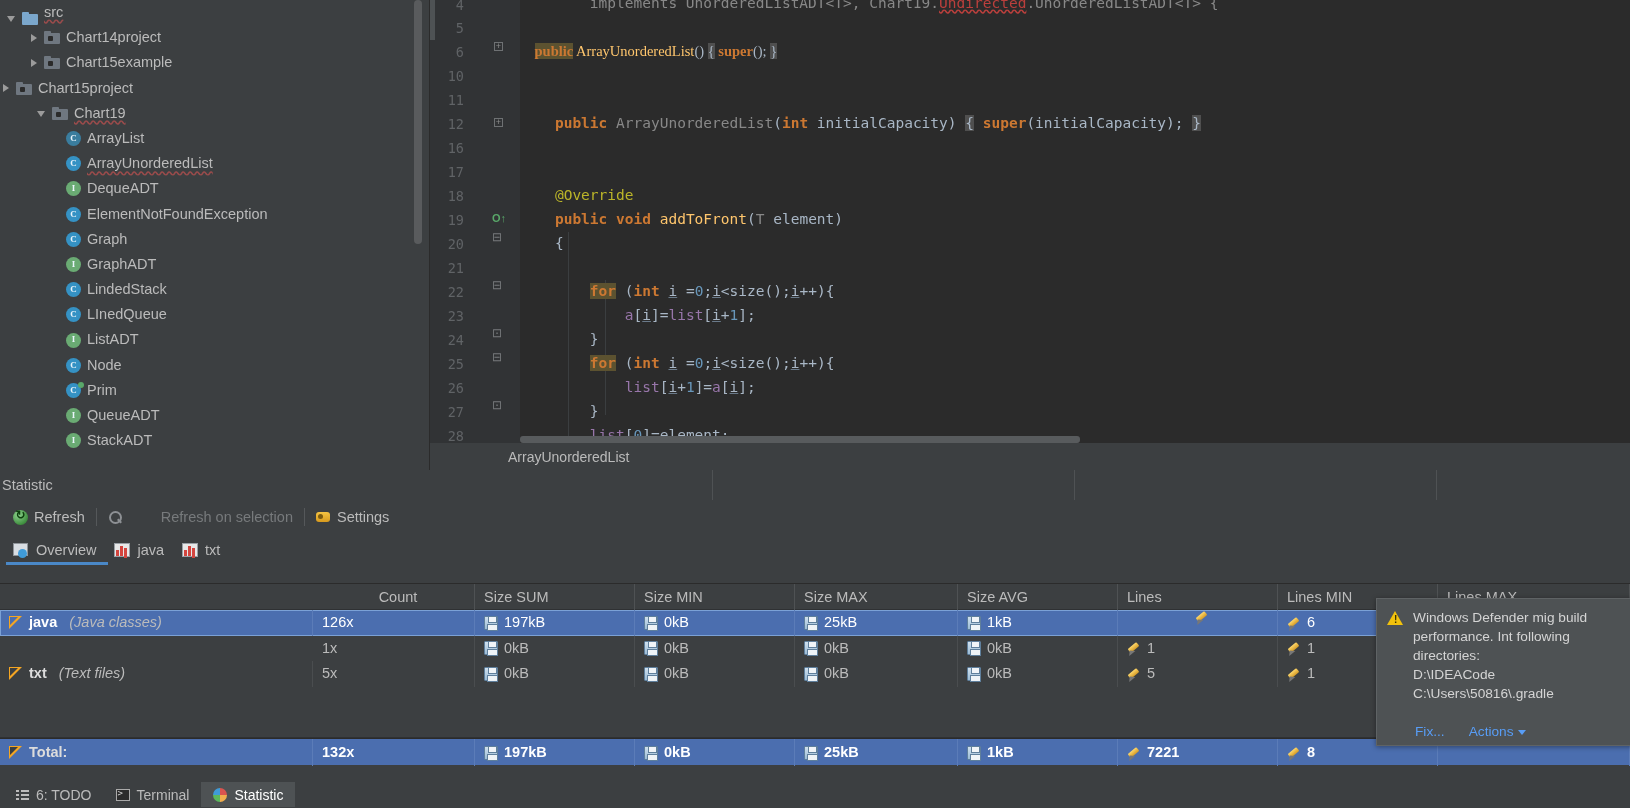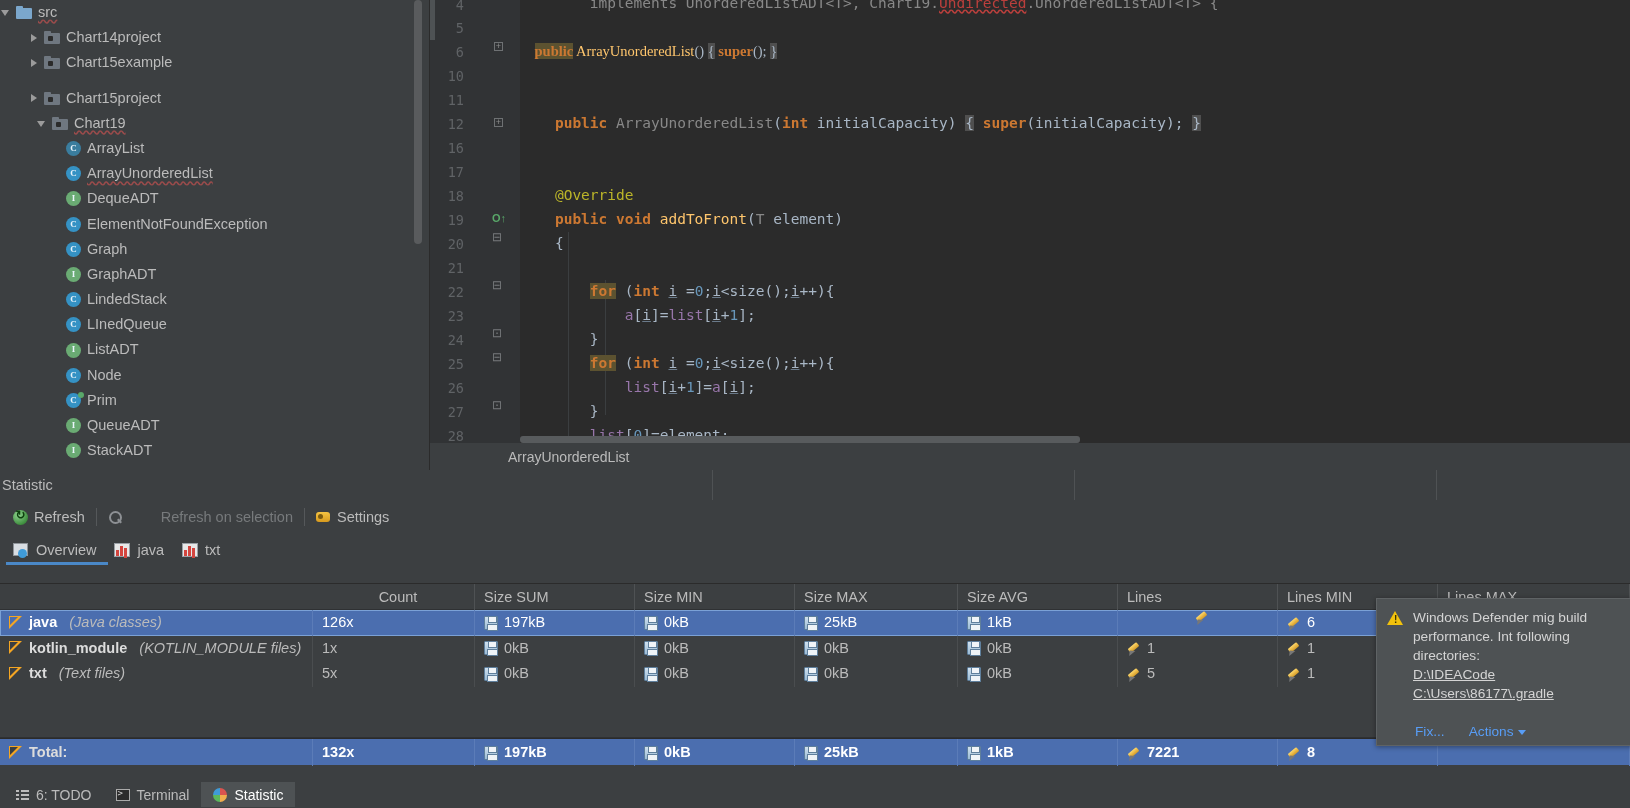--- a/index.html
+++ b/index.html
@@ -335,21 +335,21 @@
     border-left:8.5px solid transparent; border-right:8.5px solid transparent;
     border-bottom:14px solid #f2c20c;
   }
   .icon-warning::after {
     content:"!"; position:absolute; left:7px; top:4px; font-size:10px;
     font-weight:bold; color:#3a3000;
   }
   .balloon-text {
     font-size:13.7px; line-height:19px; color:#d4d4d4;
   }
-  .balloon-text .dirs { display:block;text-decoration:underline; }
+  .balloon-text .dirs { display:block; }
   .balloon-actions {
     position:absolute; left:38px; bottom:6px; display:flex; gap:24px;
     font-size:13.7px; color:#589df6;
   }
   .balloon-actions .caret {
     display:inline-block; margin-left:4px;
     border-left:4px solid transparent; border-right:4px solid transparent;
     border-top:5px solid #589df6; vertical-align:middle;
   }
 
@@ -388,40 +388,40 @@
 </style>
 </head>
 <body>
 
 <div id="app">
 
   <div class="top-area">
 
     <div class="project-tree">
       <div id="tree-rows">
-          <div class="tree-row" style="padding-left: 0;">
+          <div class="tree-row" style="padding-left: 6px; align-items: flex-end;">
             <span class="twisty open"></span>
             <span class="ic ic-folder src"></span>
             <span class="tree-label squiggle">src</span>
           </div>
           <div class="tree-row" style="padding-left: 28px;">
             <span class="twisty closed"></span>
             <span class="ic ic-folder">
               <span class="pkgdot"></span>
             </span>
             <span class="tree-label">Chart14project</span>
           </div>
           <div class="tree-row" style="padding-left: 28px;">
             <span class="twisty closed"></span>
             <span class="ic ic-folder">
               <span class="pkgdot"></span>
             </span>
             <span class="tree-label">Chart15example</span>
           </div>
-          <div class="tree-row" style="padding-left: 28px; margin-top: 10px;">
+          <div class="tree-row" style="">
             <span class="twisty closed"></span>
             <span class="ic ic-folder">
               <span class="pkgdot"></span>
             </span>
             <span class="tree-label">Chart15project</span>
           </div>
           <div class="tree-row" style="padding-left: 28px; margin-left: 8px;">
             <span class="twisty open"></span>
             <span class="ic ic-folder">
               <span class="pkgdot"></span>
@@ -645,25 +645,20 @@
             </div>
             <div class="td" style="left: 1278px; width: 160px;">
               <span class="icon-pencil"></span>
               <span>6</span>
             </div>
             <div class="td" style="left: 1438px; width: 192px;">
               <span></span>
             </div>
           </div>
           <div class="trow">
-            <div class="td" style="left: 0px; width: 313px;">
-              <span class="icon-file-yellow"></span>
-              <span class="ext-name">kotlin_module</span>
-              <span class="ext-desc">(KOTLIN_MODULE files)</span>
-            </div>
             <div class="td" style="left: 313px; width: 162px;">
               <span>1x</span>
             </div>
             <div class="td" style="left: 475px; width: 160px;">
               <span class="icon-disk"></span>
               <span>0kB</span>
             </div>
             <div class="td" style="left: 635px; width: 160px;">
               <span class="icon-disk"></span>
               <span>0kB</span>
@@ -768,21 +763,21 @@
   </div>
 
   <div class="balloon">
     <div class="balloon-body">
       <span class="icon-warning"></span>
       <div class="balloon-text">
         <span>Windows Defender mig</span>
         <span>build performance. Int</span>
         <span>following directories:</span>
         <span class="dirs">D:\IDEACode</span>
-        <span class="dirs">C:\Users\86177\.gradle</span>
+        <span class="dirs">C:\Users\50816\.gradle</span>
       </div>
     </div>
     <div class="balloon-actions">
       <span>Fix...</span>
       <span><span>Actions</span><span class="caret"></span></span>
     </div>
   </div>
 
   <div class="statusbar" id="statusbar">
       <div class="sb-item">

